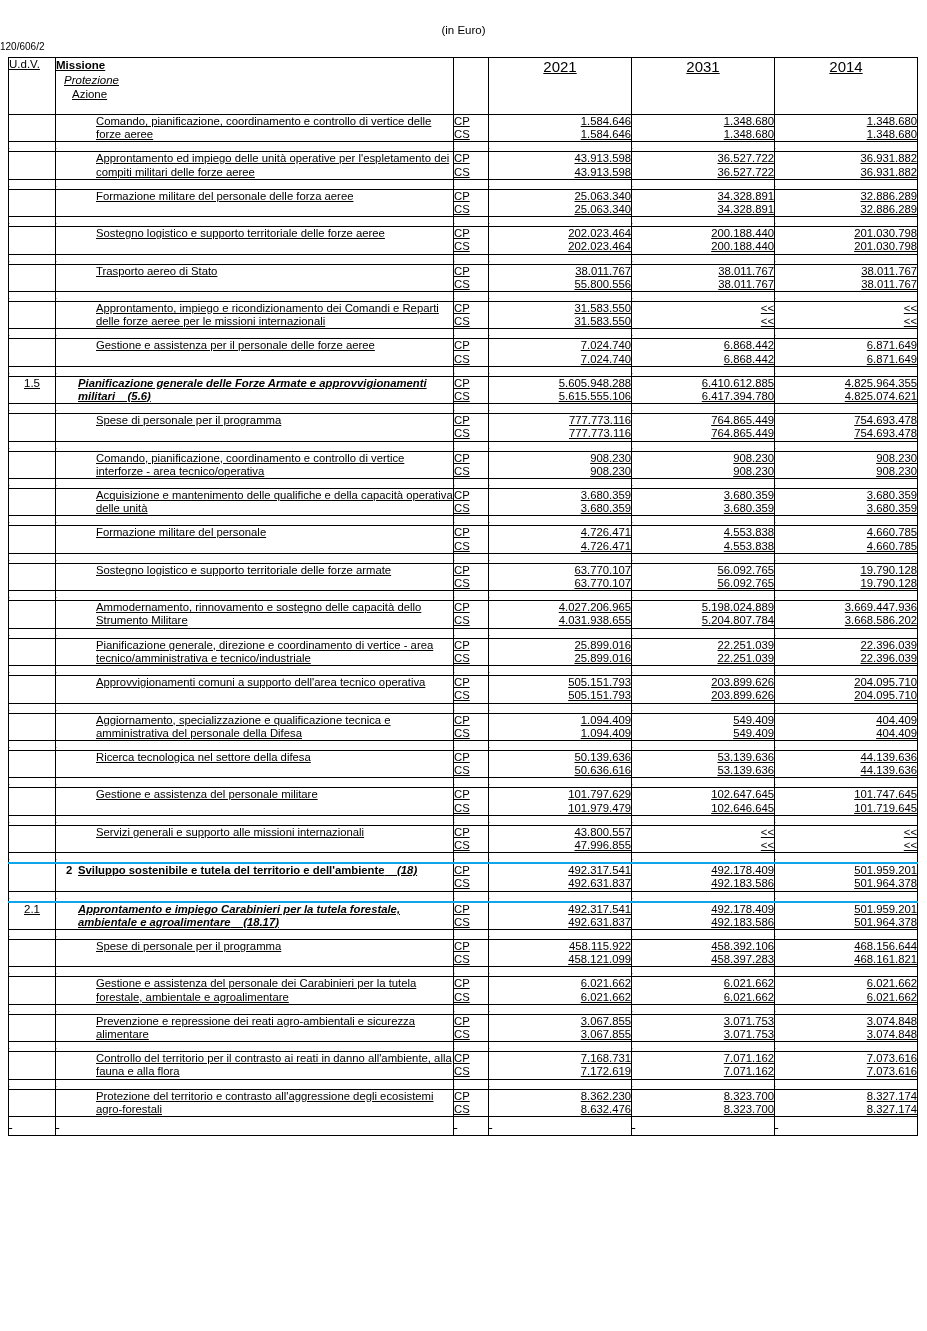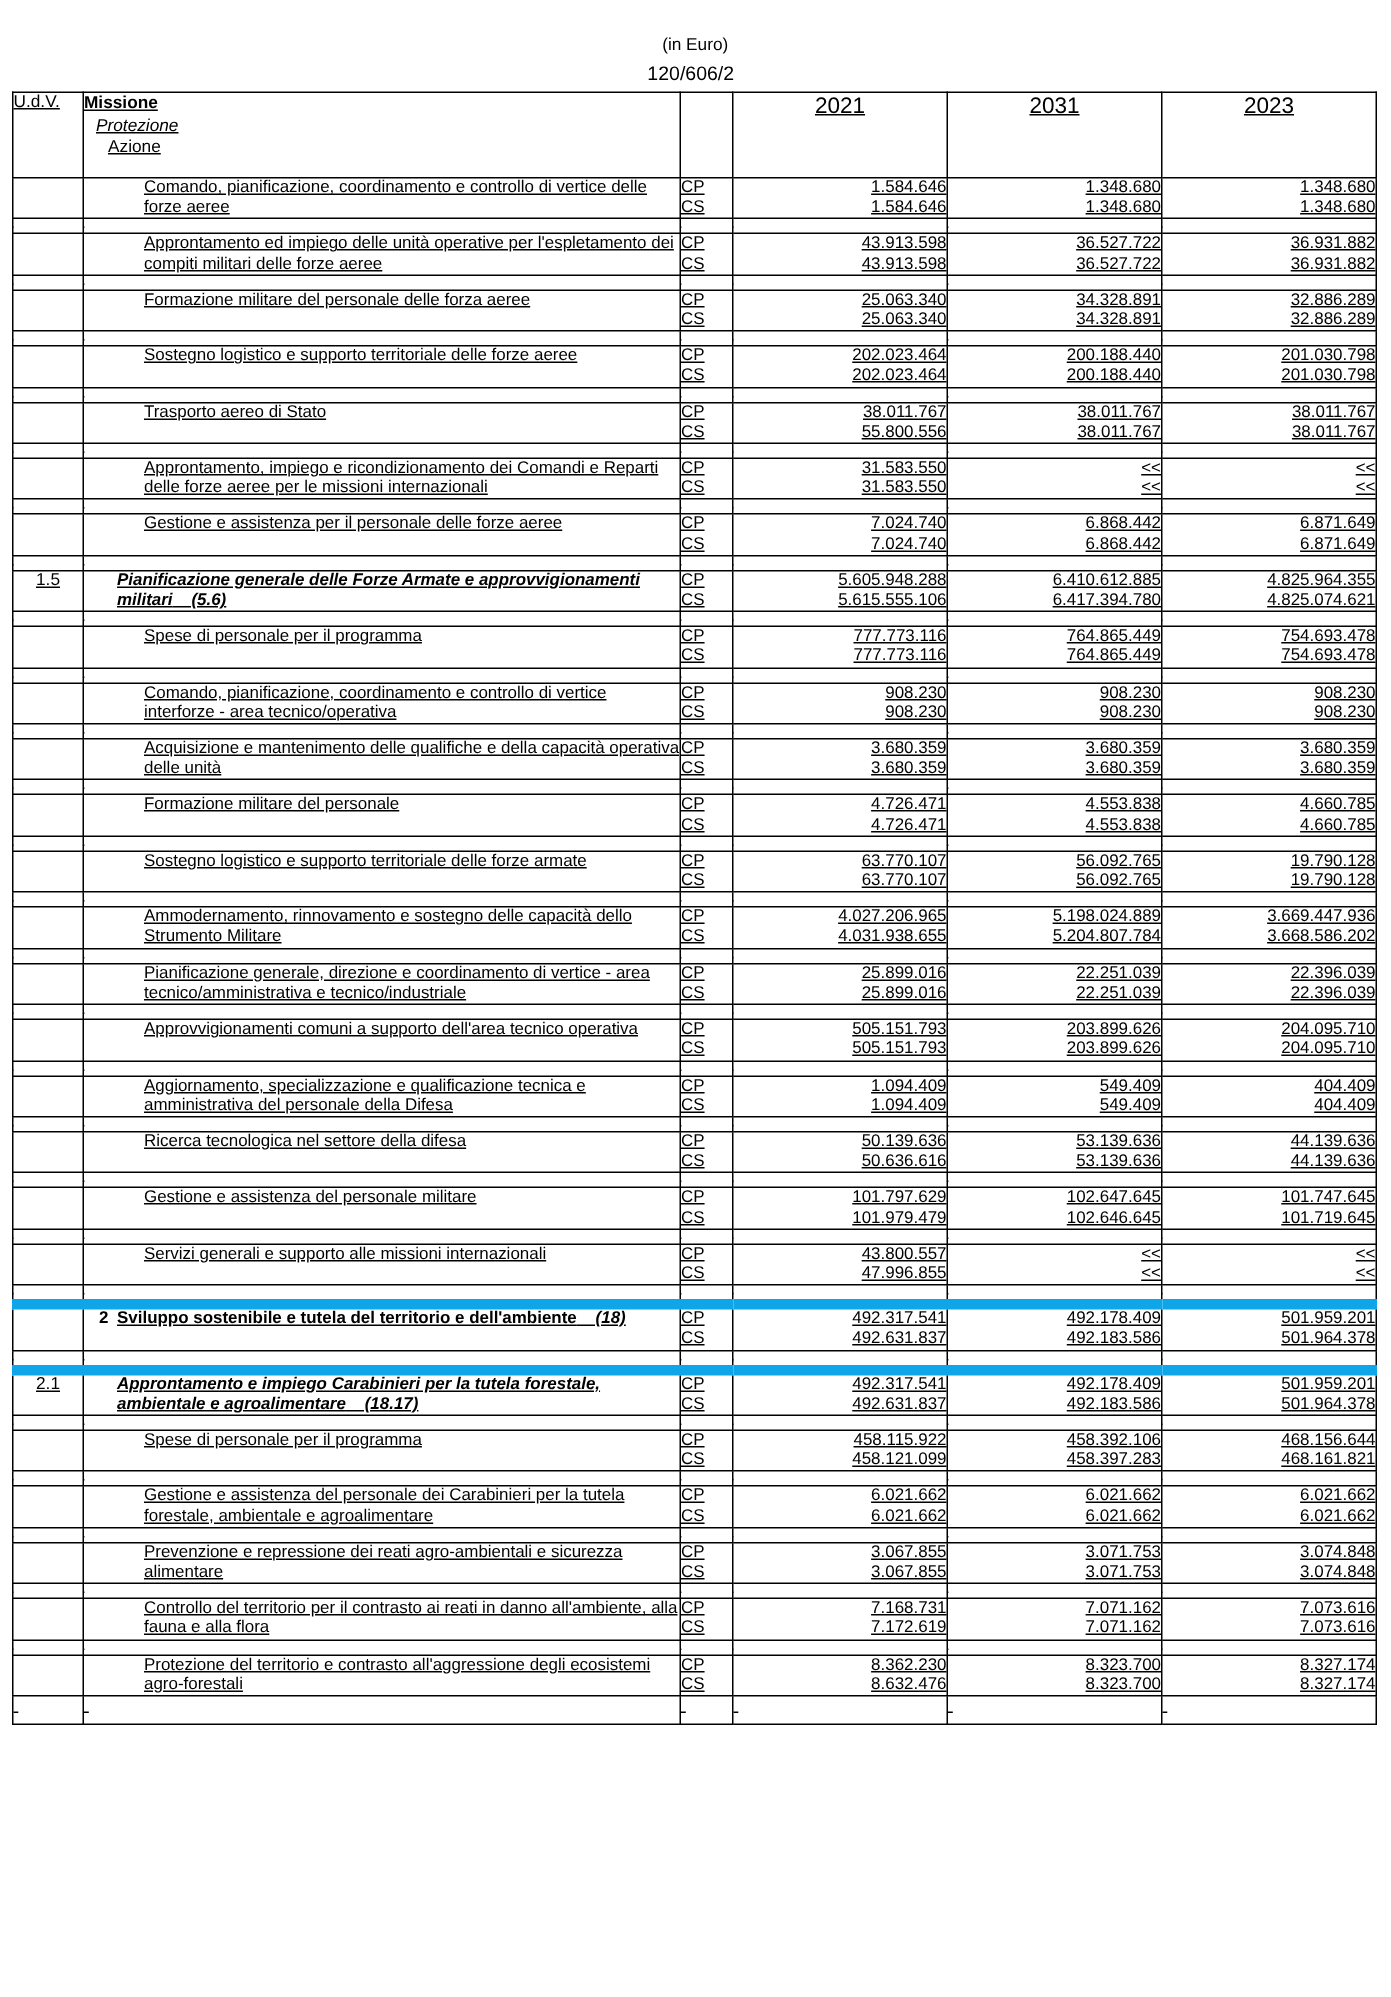--- a/index.html
+++ b/index.html
@@ -26,22 +26,22 @@
     font-size: 12.5px;
     letter-spacing: 0.2px;
     margin-top: 7px;
   }
   .doc-sub {
     text-align: center;
     font-size: 11.5px;
     margin-top: 24px;
   }
   .doc-code {
-    text-align: center;
-    font-size: 13px;
+    text-align: left;
+    font-size: 10px;
     margin-top: 5px;
     padding-right: 6px;
   }
   table.main {
     border-collapse: collapse;
     width: 725px;
     margin-left: 8px;
     margin-top: 5px;
     table-layout: fixed;
     text-decoration: underline;
@@ -111,21 +111,21 @@
     text-align: right;
     padding-right: 9px;
     padding-top: 3px;
     line-height: 13.2px;
     font-size: 11.3px;
     white-space: nowrap;
   }
   .nb { white-space: nowrap; }
   
   tbody tr td { border-top: none; border-bottom: none; }
-  tbody tr.sep-top td { border-top: 7px solid #0ea5e9; }
+  tbody tr.sep-top td { border-top: 2px solid #0ea5e9; }
   tbody tr:last-child td { border-bottom: 1px solid #000; }
   .spacer { height: 9px; line-height: 9px; font-size: 1px; }
   .prog-code { font-style: italic; font-weight: bold; }
   .miss-num { display:inline-block; width: 12px; }
 </style>
 </head>
 <body>
 
 <div class="page">
 
@@ -145,21 +145,21 @@
       <tr>
         <td class="hdr-udv">U.d.V.</td>
         <td class="hdr-miss">
           <div class="l1">Missione</div>
           <div class="l2">Protezione</div>
           <div class="l3">Azione</div>
         </td>
         <td></td>
         <td class="hdr-year">2021</td>
         <td class="hdr-year">2031</td>
-        <td class="hdr-year">2023</td>
+        <td class="hdr-year">2014</td>
       </tr>
     </thead>
     <tbody id="tbody">
     <tr>
           <td class="udv"></td>
           <td class="desc lvl-action"><span>Comando, pianificazione, coordinamento e controllo di vertice delle forze aeree</span></td>
           <td class="cpcs">
             <div>CP</div>
             <div>CS</div>
           </td>

